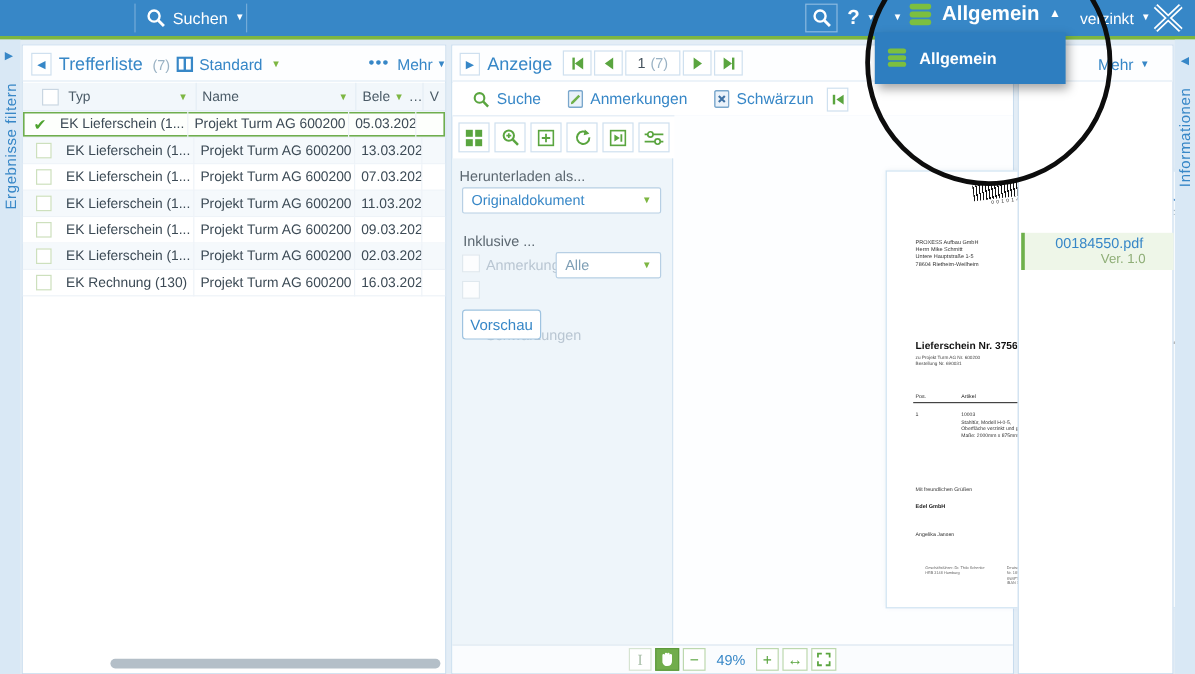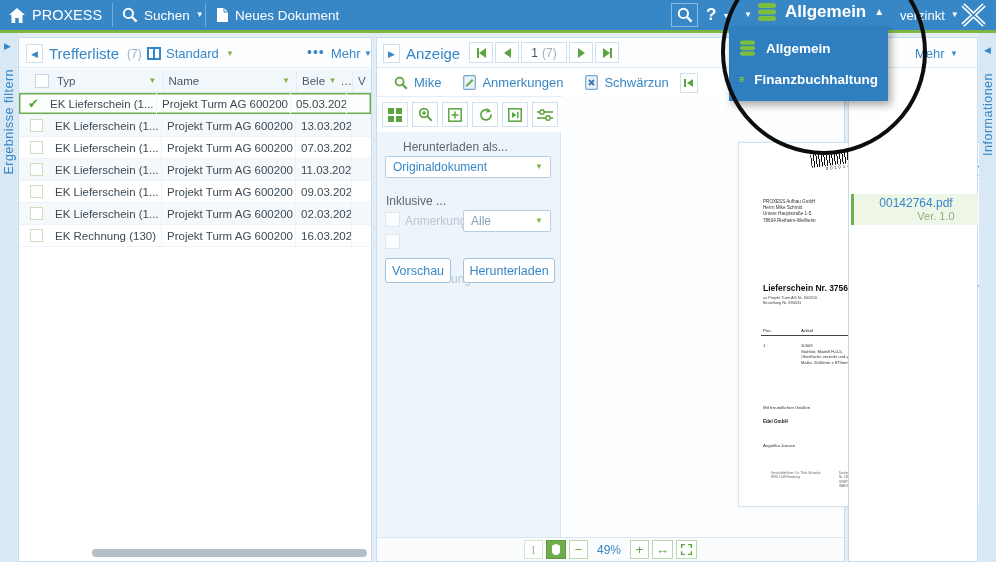--- a/index.html
+++ b/index.html
@@ -95,43 +95,30 @@
   #magnifier-ring { position:absolute; left:721px; top:-51px; width:206px; height:206px; border:4px solid #0d0d0d; border-radius:50%; z-index:50; pointer-events:none; }
 
   .pre { white-space:pre-line; }
 </style>
 </head>
 <body>
 
 <div id="app">
 
   <div id="topbar">
-    <div class="tb-item" style="left:8px;">
-      <svg width="18" height="17" viewBox="0 0 18 17">
-          <path d="M9 1 L17 8 H14.5 V16 H10.8 V11 H7.2 V16 H3.5 V8 H1 Z" fill="#fff"></path>
-        </svg>
-      <span style="font-size:14.5px;">PROXESS</span>
-    </div>
     <div class="tb-sep" style="left:112px;"></div>
     <div class="tb-item" style="left:122px;">
       <svg width="16" height="16" viewBox="0 0 16 16">
           <circle cx="6.4" cy="6.4" r="4.6" fill="none" stroke="#fff" stroke-width="2"></circle>
           <line x1="10" y1="10" x2="14.6" y2="14.6" stroke="#fff" stroke-width="2.4"></line>
         </svg>
       <span>Suchen</span>
       <span class="chev chev-white">▼</span>
     </div>
     <div class="tb-sep" style="left:205px;"></div>
-    <div class="tb-item" style="left:216px;">
-      <svg width="13" height="16" viewBox="0 0 13 16">
-          <path d="M1 1 H8 L12 5 V15 H1 Z" fill="#fff"></path>
-          <path d="M8 1 L8 5 H12" fill="none" stroke="#3787c7" stroke-width="1"></path>
-        </svg>
-      <span>Neues Dokument</span>
-    </div>
 
     <input id="search-input" value="turm" style="">
     <div id="search-btn">
       <svg width="16" height="16" viewBox="0 0 16 16">
           <circle cx="6.4" cy="6.4" r="4.6" fill="none" stroke="#fff" stroke-width="2"></circle>
           <line x1="10" y1="10" x2="14.6" y2="14.6" stroke="#fff" stroke-width="2.4"></line>
         </svg>
     </div>
     <div class="tb-item" style="left:706px; font-weight:bold; font-size:17px;">
       <span>?</span>
@@ -284,21 +271,21 @@
           </div>
       </div>
     </div>
 
     <div id="tab-row">
       <div class="vtab">
         <svg width="14" height="14" viewBox="0 0 16 16">
             <circle cx="6.4" cy="6.4" r="4.6" fill="none" stroke="#5aa53f" stroke-width="2"></circle>
             <line x1="10" y1="10" x2="14.6" y2="14.6" stroke="#5aa53f" stroke-width="2.4"></line>
           </svg>
-        <span>Mike</span>
+        <span>Suche</span>
       </div>
       <div class="vtab">
         <svg width="13" height="15" viewBox="0 0 13 15">
             <rect x="0.7" y="0.7" width="11.6" height="13.6" rx="1" fill="#eaf2fa" stroke="#7aa7cc" stroke-width="1.2"></rect>
             <path d="M3 10 L9 4 L10.5 5.5 L4.5 11.5 L2.8 11.8 Z" fill="#6eb04b"></path>
           </svg>
         <span>Anmerkungen</span>
       </div>
       <div class="vtab">
         <svg width="13" height="15" viewBox="0 0 13 15">
@@ -354,36 +341,35 @@
         <svg width="16" height="12" viewBox="0 0 16 12">
             <line x1="0" y1="3" x2="16" y2="3" stroke="#5aa53f" stroke-width="1.6"></line>
             <circle cx="5" cy="3" r="2.2" fill="#fff" stroke="#5aa53f" stroke-width="1.4"></circle>
             <line x1="0" y1="9" x2="16" y2="9" stroke="#5aa53f" stroke-width="1.6"></line>
             <circle cx="11" cy="9" r="2.2" fill="#fff" stroke="#5aa53f" stroke-width="1.4"></circle>
           </svg>
       </div>
     </div>
 
     <div id="download-pane">
-      <div class="abs" style="left:26px; top:8px;">Herunterladen als...</div>
+      <div class="abs" style="left:6px; top:8px;">Herunterladen als...</div>
       <div class="dd abs" style="left:8px; top:24px; width:166px;">
         <span class="val">Originaldokument</span>
         <span class="chev chev-green">▼</span>
       </div>
       <div class="abs" style="left:9px; top:62px;">Inklusive ...</div>
       <div class="abs cb2" style="left:8px; top:80px;"></div>
       <div class="abs dis-label" style="left:28px; top:82px;">Anmerkungen</div>
       <div class="dd abs" style="left:86px; top:78px; width:88px;">
         <span class="val muted">Alle</span>
         <span class="chev chev-green">▼</span>
       </div>
       <div class="abs cb2" style="left:8px; top:102px;"></div>
       <div class="abs dis-label" style="left:28px; top:104px;margin-top:36px;">Schwärzungen</div>
       <button class="wbtn abs" style="left:8px; top:126px; width:66px;">Vorschau</button>
-      <button class="wbtn abs" style="left:86px; top:126px; width:92px;">Herunterladen</button>
     </div>
 
     <div id="preview-area">
 
       <div id="doc-page">
         <div class="abs" style="left:72px; top:8px; transform:rotate(-7deg);">
           <div style="width:62px; height:13px; background:repeating-linear-gradient(90deg,#111 0 1px,transparent 1px 2.6px);"></div>
           <div style="font-size:4px; color:#222; letter-spacing:2px; text-align:center;">00101434</div>
         </div>
         <div class="abs" style="left:188px; top:18px;">
@@ -460,21 +446,21 @@
       </div>
     </div>
   </div>
 
   <div class="panel" style="left:848px; width:130px;">
     <div class="panel-header">
       <span class="abs blue-t" style="left:66px; top:8px; font-size:13px;">Mehr</span>
       <span class="abs chev chev-blue" style="left:101px; top:12px;">▼</span>
     </div>
     <div id="file-item">
-      <div class="blue-t" style="font-size:12px;">00142764.pdf</div>
+      <div class="blue-t" style="font-size:12px;">00184550.pdf</div>
       <div style="font-size:11px; color:#8fae77;padding-left:40px;">Ver. 1.0</div>
     </div>
   </div>
 
   <div class="vstrip" style="left:979px; width:17px;">
     <div class="abs" style="left:5px; top:12px; color:#3787c7; font-size:9px;">◀</div>
     <div class="vlabel abs" style="left:2px; top:40px;">Informationen</div>
   </div>
 
   <div id="db-selector">
@@ -489,25 +475,17 @@
   <div id="db-menu">
     <div class="db-item">
       <svg width="17" height="17" viewBox="0 0 20 19">
         <rect x="1" y="0" width="18" height="5" rx="2.5" fill="#7cbf3f"></rect>
           <rect x="1" y="6.5" width="18" height="5" rx="2.5" fill="#7cbf3f"></rect>
           <rect x="1" y="13" width="18" height="5" rx="2.5" fill="#7cbf3f"></rect>
       </svg>
       <span class="mi-label">Allgemein</span>
     </div>
 
-    <div class="db-item">
-      <svg width="17" height="17" viewBox="0 0 20 19">
-        <rect x="1" y="0" width="18" height="5" rx="2.5" fill="#7cbf3f"></rect>
-          <rect x="1" y="6.5" width="18" height="5" rx="2.5" fill="#7cbf3f"></rect>
-          <rect x="1" y="13" width="18" height="5" rx="2.5" fill="#7cbf3f"></rect>
-      </svg>
-      <span class="mi-label">Finanzbuchhaltung</span>
-    </div>
 
   </div>
   <div id="magnifier-ring"></div>
 
 </div>
 
 </body></html>

